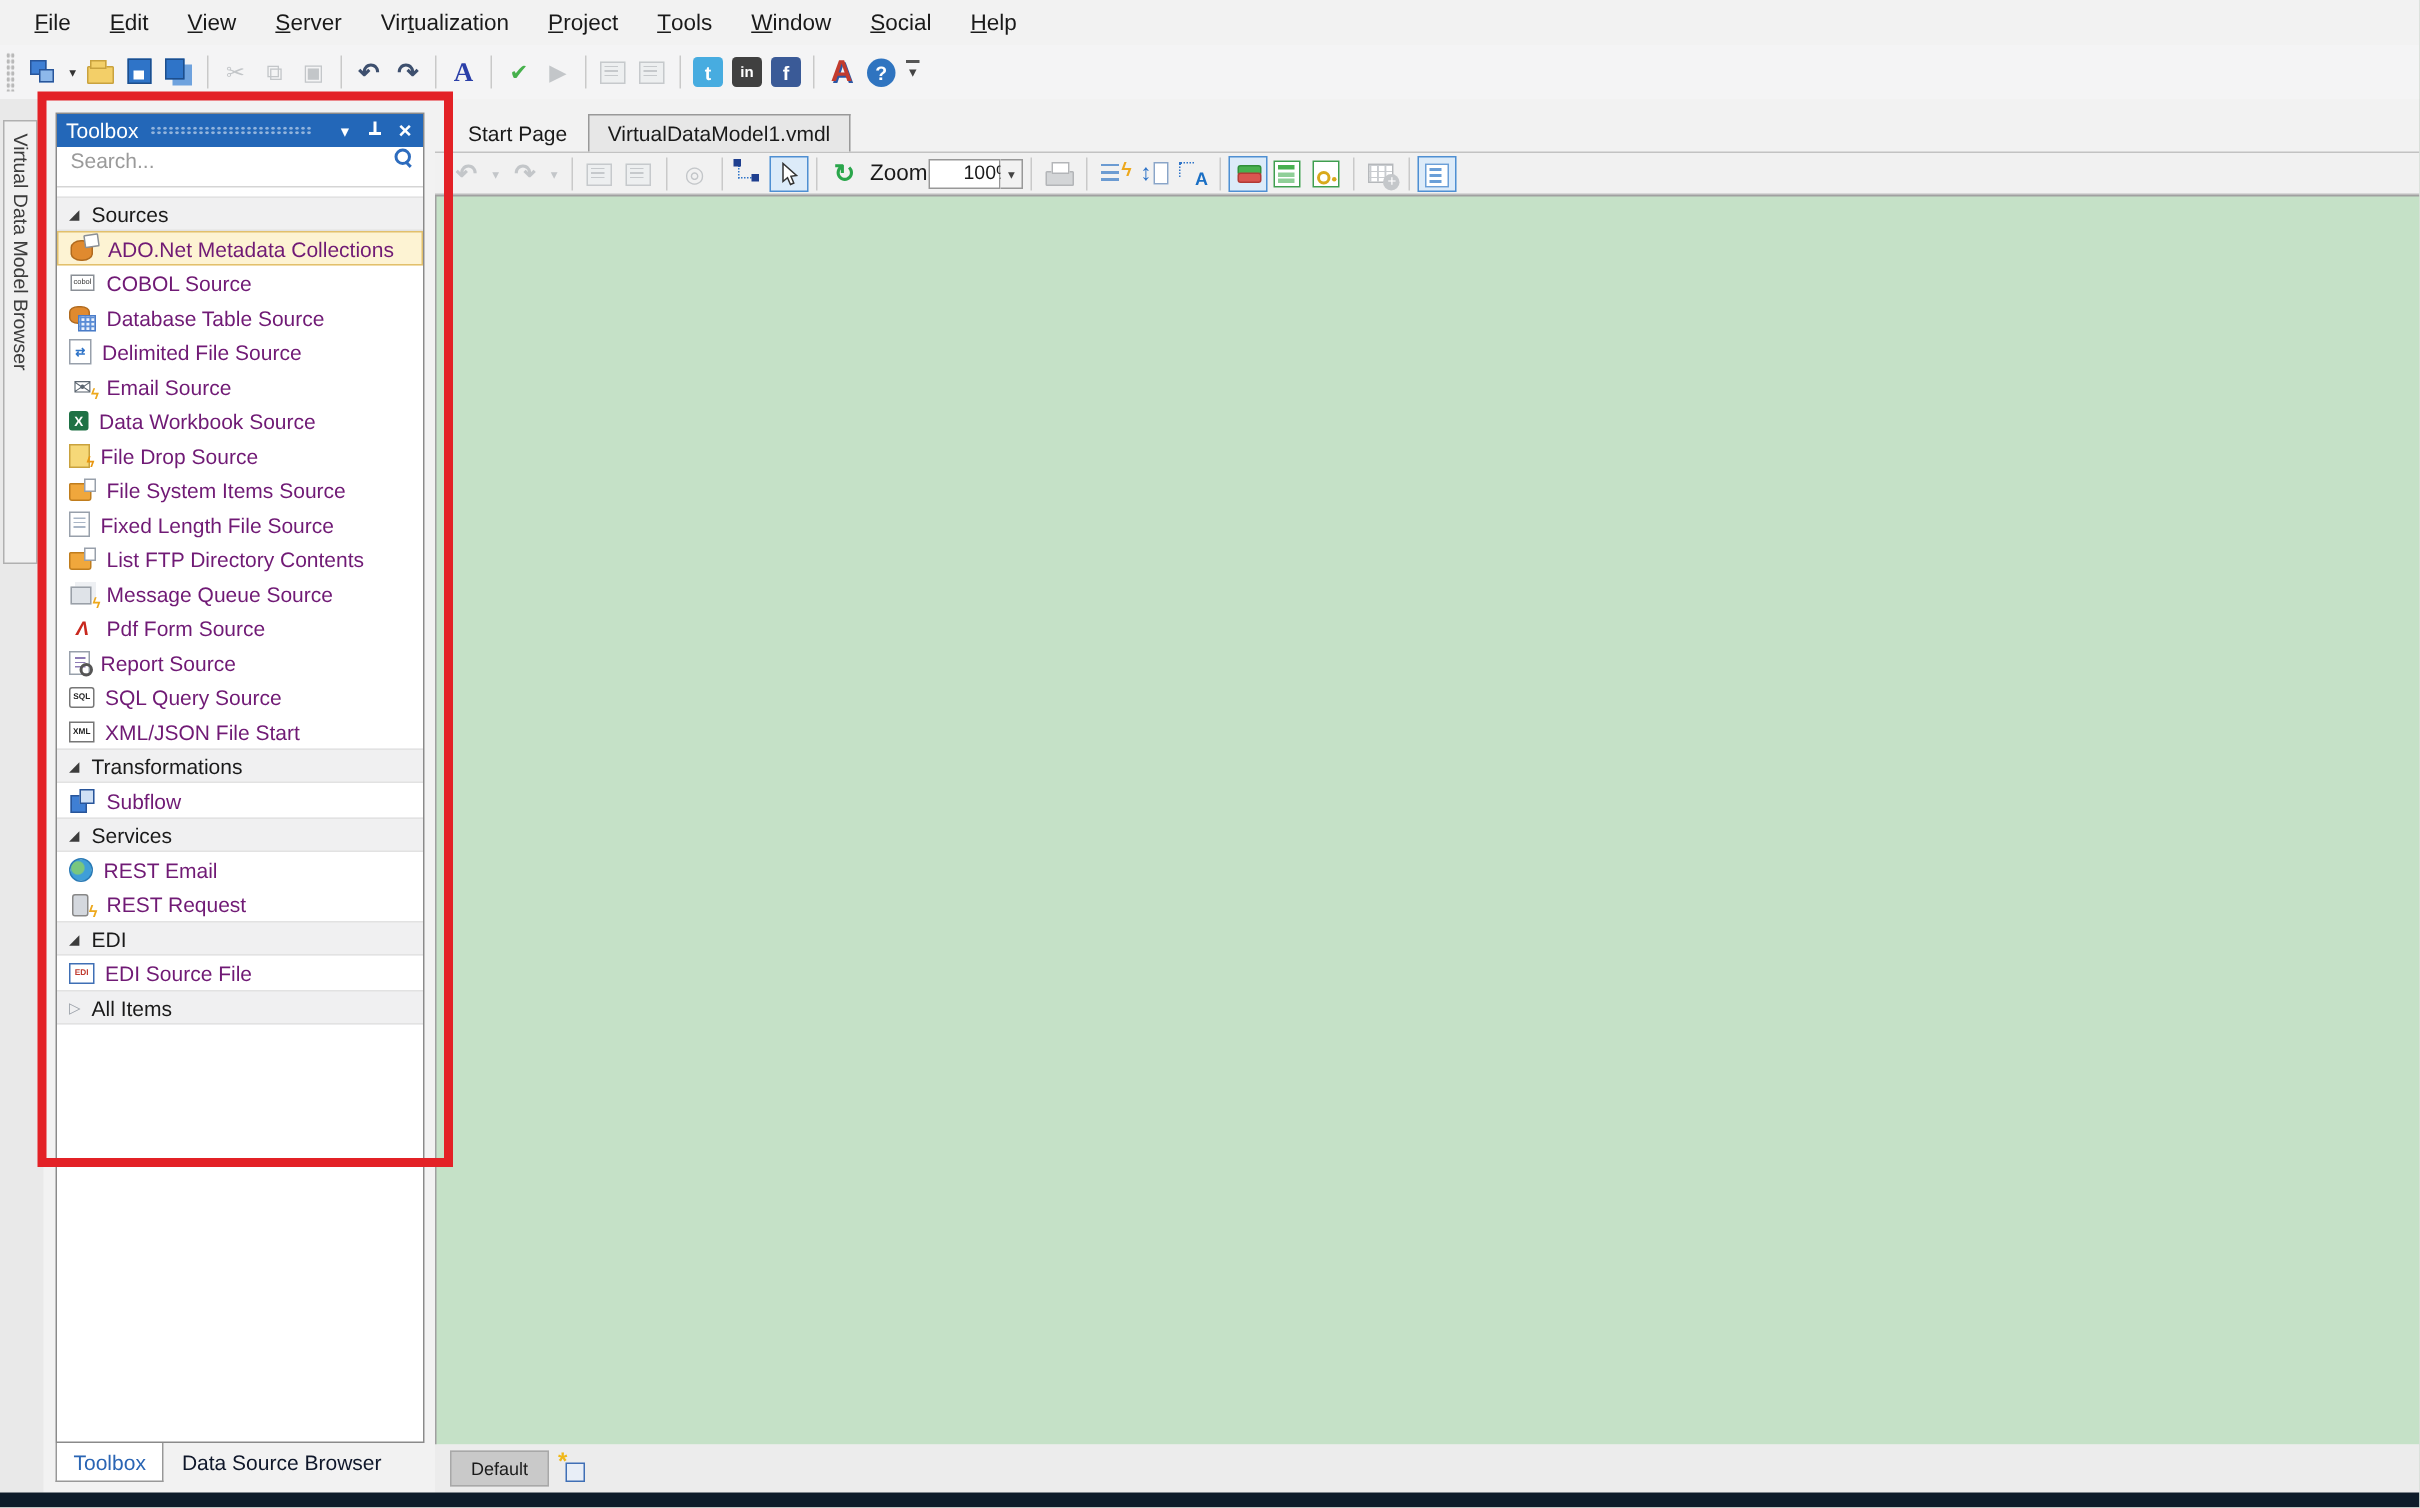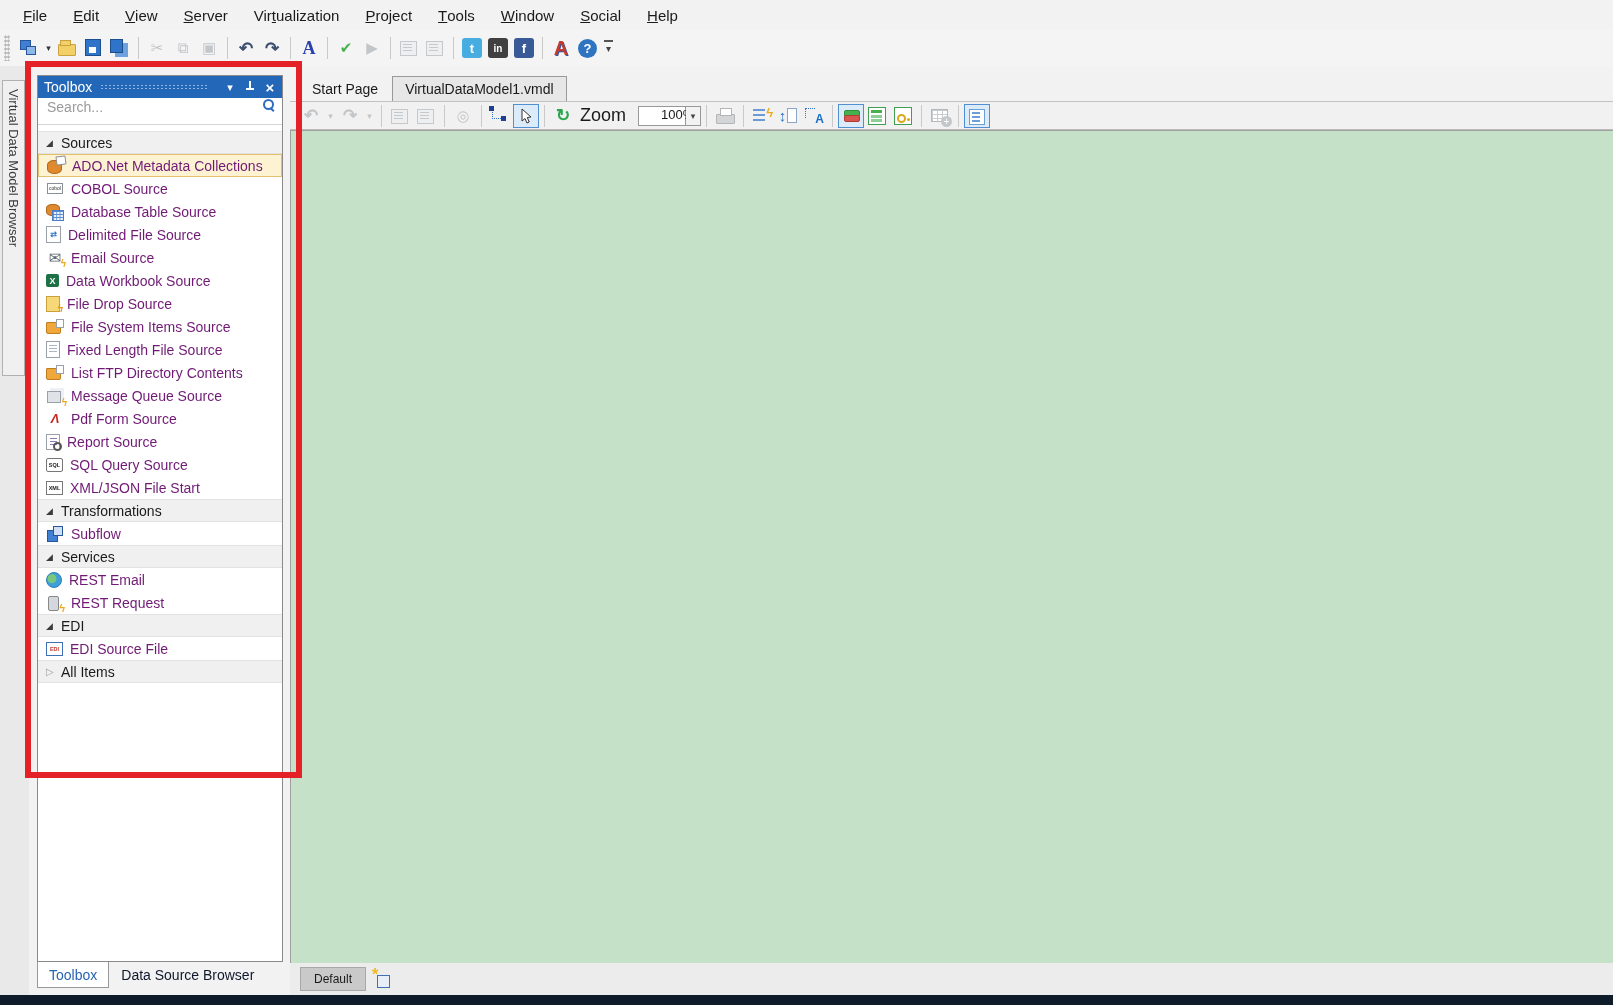--- a/index.html
+++ b/index.html
@@ -143,21 +143,21 @@
         border:1px solid transparent;border-top:none;box-sizing:border-box;}
   .btab.active{background:#fff;border-color:#989898;color:#2a65b4;}
 
   
   #doc-area{position:absolute;left:290px;top:66px;width:1323px;height:929px;}
   #doc-tabs{position:absolute;left:0;top:9px;height:27px;display:flex;align-items:flex-end;padding-left:10px;width:100%;box-sizing:border-box;border-bottom:1px solid #c2c2c2;}
   .dtab{height:25px;display:inline-flex;align-items:center;padding:0 12px;font-size:14px;color:#1a1a1a;margin-right:2px;box-sizing:border-box;}
   .dtab.active{background:#e7e7e7;border:1px solid #999;border-bottom:none;}
   #designer-toolbar{position:absolute;left:0;top:36px;width:100%;height:28px;background:#f1f1f1;
         border-bottom:1px solid #bdbdbd;display:flex;align-items:center;padding-left:8px;box-sizing:border-box;}
-  .zoomlabel{font-size:18px;margin:0 12px 0 4px;color:#1a1a1a;}
+  .zoomlabel{font-size:15px;margin:0 1px 0 4px;color:#1a1a1a;}
   .zoombox{width:48px;height:20px;background:#fff;border:1px solid #989898;font-size:13px;display:inline-flex;padding-left:22px;box-sizing:border-box;}
   .zoomarrow{width:15px;height:20px;border:1px solid #989898;border-left:none;display:inline-flex;align-items:center;justify-content:center;font-size:9px;color:#444;background:#f2f2f2;box-sizing:border-box;}
   #canvas{position:absolute;left:0;top:64px;width:100%;height:833px;background:#c5e1c7;border-left:1px solid #a0a0a0;border-top:1px solid #a0a0a0;box-sizing:border-box;}
   #canvas-bottom{position:absolute;left:0;top:897px;width:100%;height:32px;background:#ececec;display:flex;align-items:center;}
   .deftab{background:#c9c9c9;border:1px solid #a8a8a8;height:24px;display:inline-flex;align-items:center;padding:0 13px;font-size:12px;color:#1a1a1a;margin-left:10px;box-sizing:border-box;}
   .newflow-icon{width:20px;height:18px;position:relative;margin-left:8px;}
   .newflow-icon::before{content:"";position:absolute;left:3px;top:5px;width:11px;height:11px;background:#e8eef7;border:1px solid #3f6fb5;}
   .newflow-icon::after{content:"*";position:absolute;left:-2px;top:-4px;color:#f0b819;font-size:16px;font-weight:bold;}
 
   

